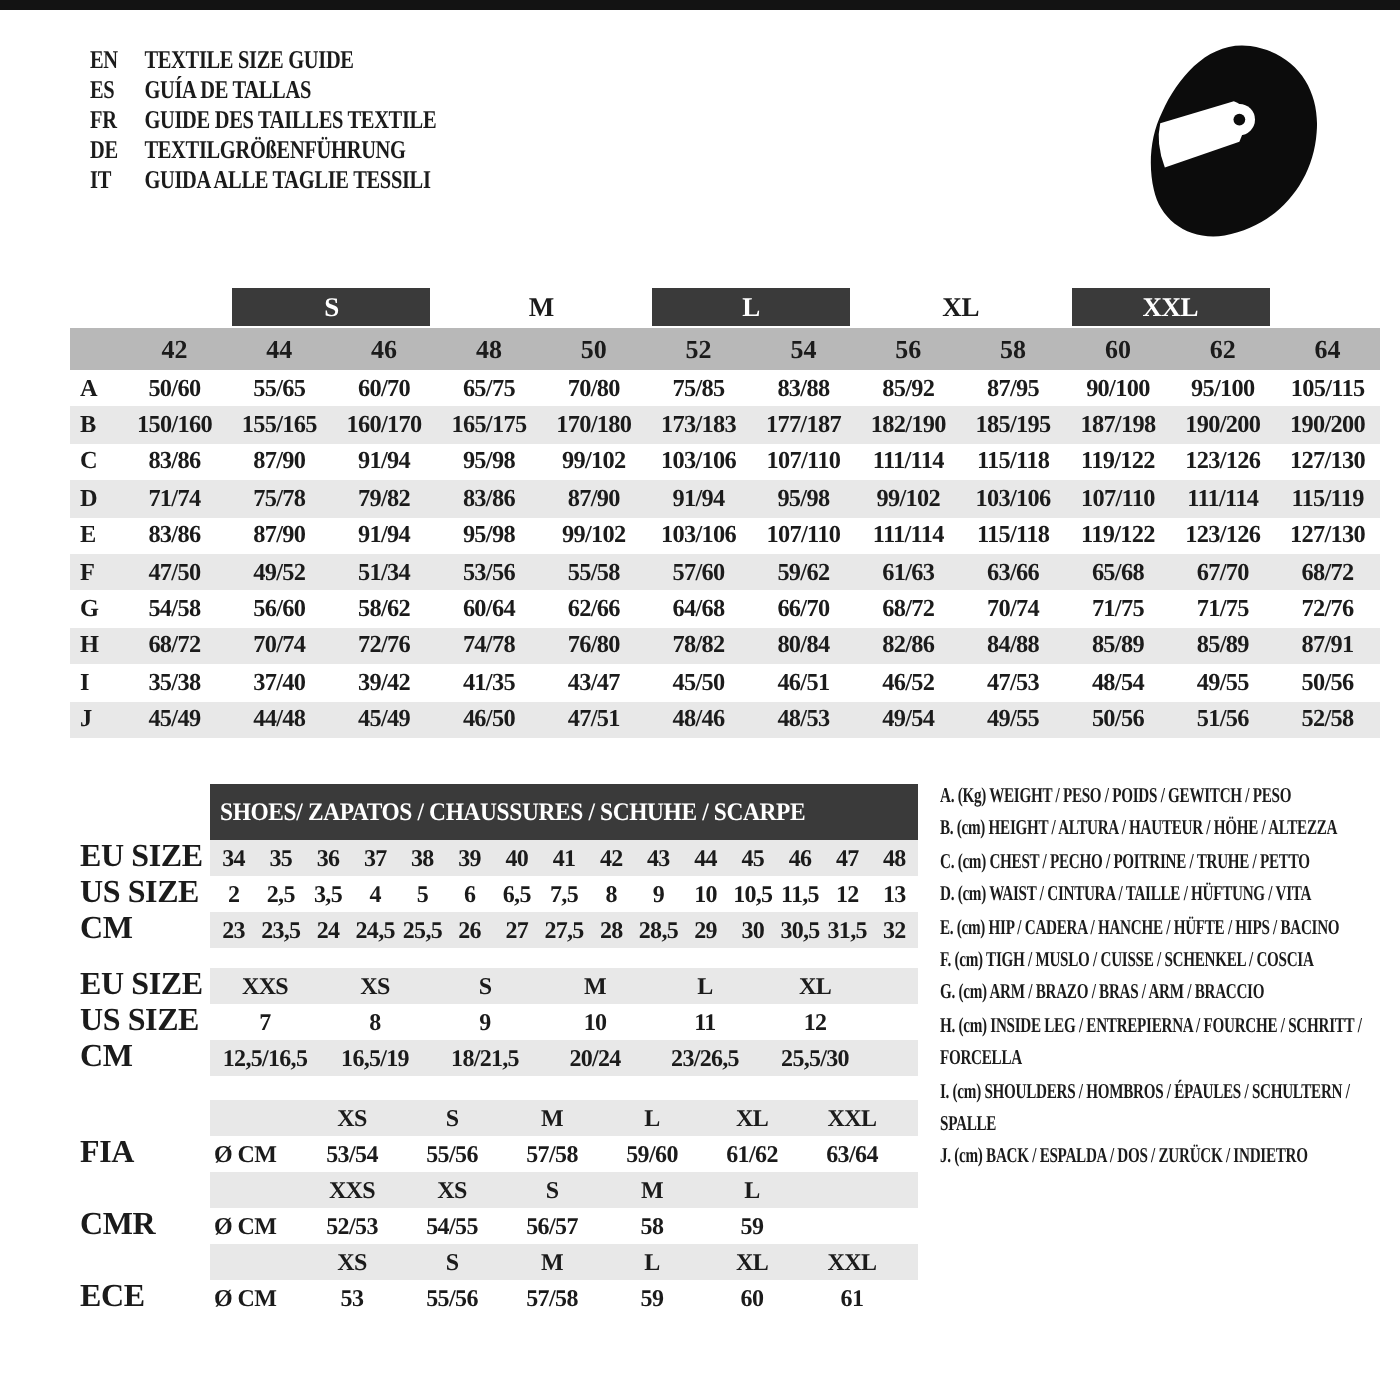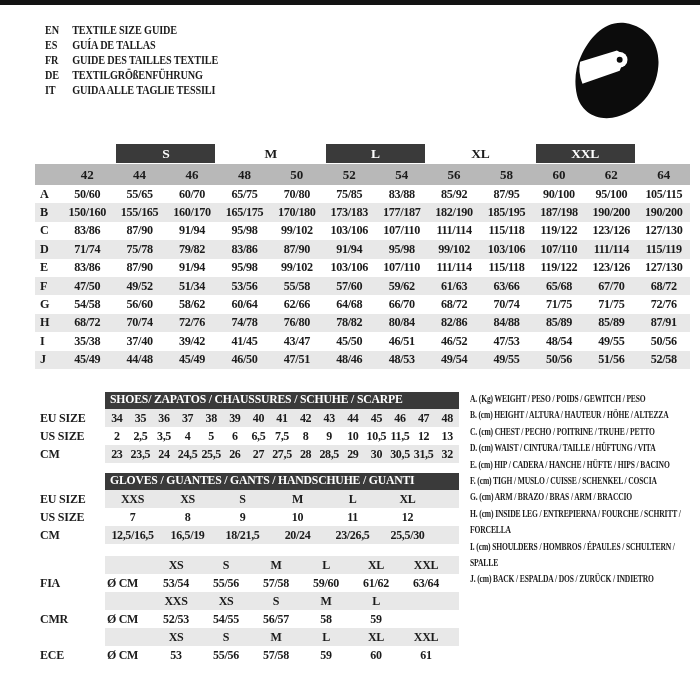--- a/index.html
+++ b/index.html
@@ -25,22 +25,22 @@
   .size-row .cell{text-align:center;font-size:13px;}
   .trow{height:18.4px;display:grid;grid-template-columns:26px repeat(12,1fr);align-items:center;
         font-size:12.2px;letter-spacing:-0.35px;}
   .trow.stripe{background:#e8e8e8;}
   .trow .letter{padding-left:5px;}
   .trow .cell{text-align:center;white-space:nowrap;}
 
   
   .sections{position:absolute;left:35px;top:392px;width:424px;}
   .sec-row{display:grid;grid-template-columns:70px 354px;align-items:center;}
-  .side-label{font-size:12px;padding-left:5px;letter-spacing:-0.2px;}
-  .title-bar{background:#3a3a3a;color:#fff;height:17px;display:flex;align-items:flex-start;
+  .side-label{font-size:16px;padding-left:5px;letter-spacing:-0.2px;}
+  .title-bar{background:#3a3a3a;color:#fff;height:28px;display:flex;align-items:center;
              padding-left:5px;box-sizing:border-box;overflow:hidden;}
   .bar-text{font-size:12.6px;letter-spacing:-0.2px;white-space:nowrap;
             transform:scaleX(0.93);transform-origin:0 50%;}
   .cells{display:grid;height:18px;align-items:center;text-align:center;
          font-size:12px;letter-spacing:-0.35px;}
   .cols15{grid-template-columns:repeat(15,1fr);}
   .cols6{grid-template-columns:repeat(6,55px) 1fr;}
   .stripe-bg{background:#e8e8e8;}
   .hcells{display:grid;grid-template-columns:46px repeat(6,50px) 1fr;height:18px;
           align-items:center;text-align:center;font-size:12px;letter-spacing:-0.3px;}
@@ -232,21 +232,21 @@
           <span class="cell">84/88</span>
           <span class="cell">85/89</span>
           <span class="cell">85/89</span>
           <span class="cell">87/91</span>
         </div>
         <div class="trow">
           <span class="letter">I</span>
           <span class="cell">35/38</span>
           <span class="cell">37/40</span>
           <span class="cell">39/42</span>
-          <span class="cell">41/45</span>
+          <span class="cell">41/35</span>
           <span class="cell">43/47</span>
           <span class="cell">45/50</span>
           <span class="cell">46/51</span>
           <span class="cell">46/52</span>
           <span class="cell">47/53</span>
           <span class="cell">48/54</span>
           <span class="cell">49/55</span>
           <span class="cell">50/56</span>
         </div>
         <div class="trow stripe">
@@ -335,26 +335,20 @@
             <span class="cell">31,5</span>
             <span class="cell">32</span>
           </div>
       </div>
     </div>
 
     <div class="gap10"></div>
 
     <div class="sec">
       <div class="sec-row">
-        <span class="side-label"></span>
-        <div class="title-bar">
-          <span class="bar-text">GLOVES / GUANTES / GANTS / HANDSCHUHE / GUANTI</span>
-        </div>
-      </div>
-      <div class="sec-row">
         <span class="side-label">EU SIZE</span>
         <div class="cells cols6 stripe-bg">
             <span class="cell">XXS</span>
             <span class="cell">XS</span>
             <span class="cell">S</span>
             <span class="cell">M</span>
             <span class="cell">L</span>
             <span class="cell">XL</span>
           </div>
       </div>

